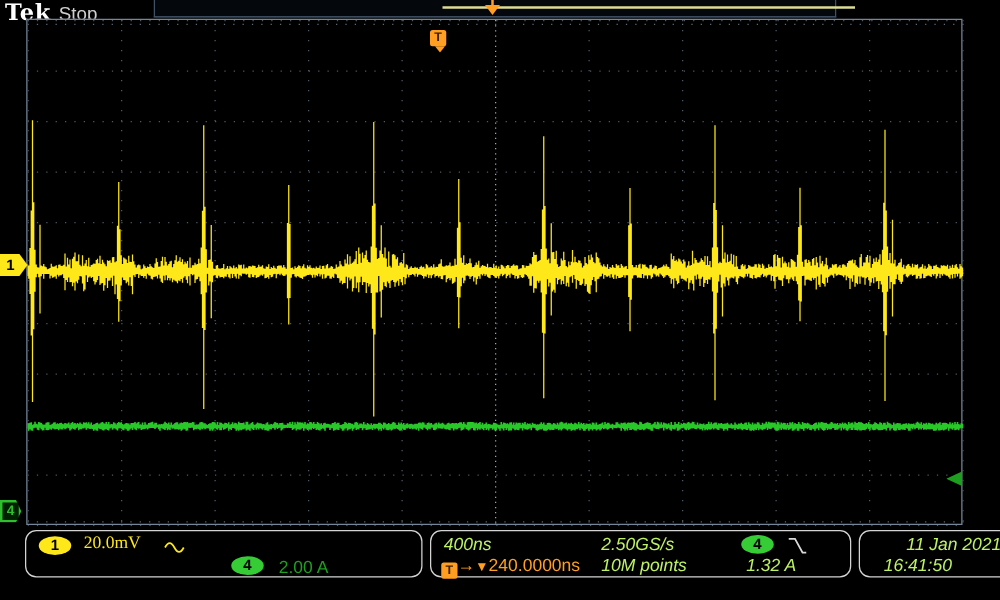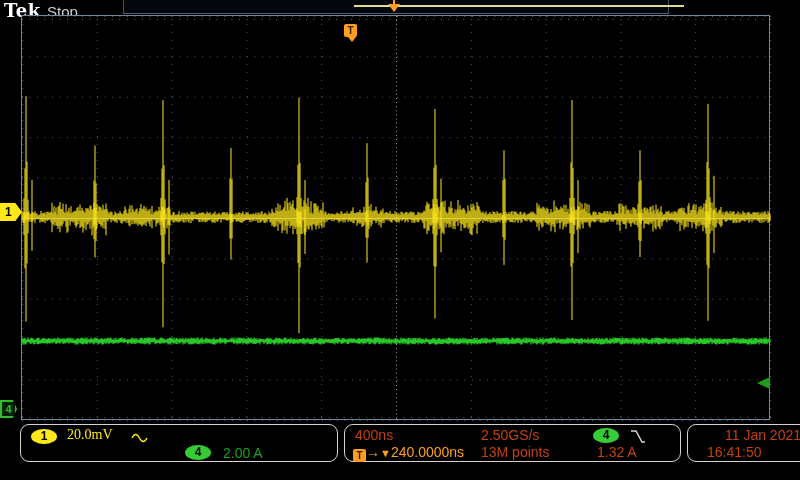--- a/index.html
+++ b/index.html
@@ -54,21 +54,21 @@
 
   .badge { position:absolute; width:26px; height:15px; border-radius:50%;
            color:#000; font-weight:bold; font-size:12px; text-align:center;
            line-height:15px; }
   .badge.yellow { background:#ffe81a; }
   .badge.green  { background:#35cc35; }
 
   .ro { position:absolute; font-size:14px; white-space:nowrap; }
   .yellow-text { color:#ffe81a; }
   .green-text  { color:#1da01d; }
-  .white-text  { color:#c2410c; }
+  .white-text  { color:#bef264;font-style:italic; }
   .orange-text { color:#ff9e20; }
 
   #trig-delay-box { display:inline-block; width:13px; height:13px; background:#ff9e20;
                     border-radius:2px; color:#3a2000; font-size:10px; font-weight:bold;
                     text-align:center; line-height:13px; vertical-align:-2px; }
 
   
   #watermark { left:644px; top:434px; z-index:50; color:rgba(148,18,18,0.78);
                font-size:41px; font-weight:bold; letter-spacing:3px;
                font-family:"Liberation Sans", sans-serif; pointer-events:none; }
@@ -134,21 +134,21 @@
     <span class="badge green" style="left:164px; top:20px;">4</span>
     <span class="ro green-text" style="left:202px; top:20px;text-align:right;">2.00 A</span>
   </div>
 
   <div id="panel-horizontal" class="abs panel">
     <span class="ro white-text" style="left:10px; top:2px;">400ns</span>
     <span class="ro orange-text" style="left:8px; top:19px;">
       <span id="trig-delay-box">T</span><span>→</span><span style="font-size:11px;">▼</span><span>240.0000ns</span>
     </span>
     <span class="ro white-text" style="left:136px; top:2px;">2.50GS/s</span>
-    <span class="ro white-text" style="left:136px; top:19px;">13M points</span>
+    <span class="ro white-text" style="left:136px; top:19px;">10M points</span>
     <span class="badge green" style="left:248px; top:3px;">4</span>
     <svg class="abs" style="left:284px; top:4px;" width="18" height="15">
       <path d="M2 2 H7 L13 13 H16" stroke="#d8d8d8" stroke-width="1.4" fill="none"></path>
     </svg>
     <span class="ro white-text" style="left:252px; top:19px;">1.32 A</span>
   </div>
 
   <div id="panel-clock" class="abs panel">
     <span class="ro white-text" style="right:7px; top:2px;">11 Jan 2021</span>
     <span class="ro white-text" style="left:19px; top:19px;">16:41:50</span>

